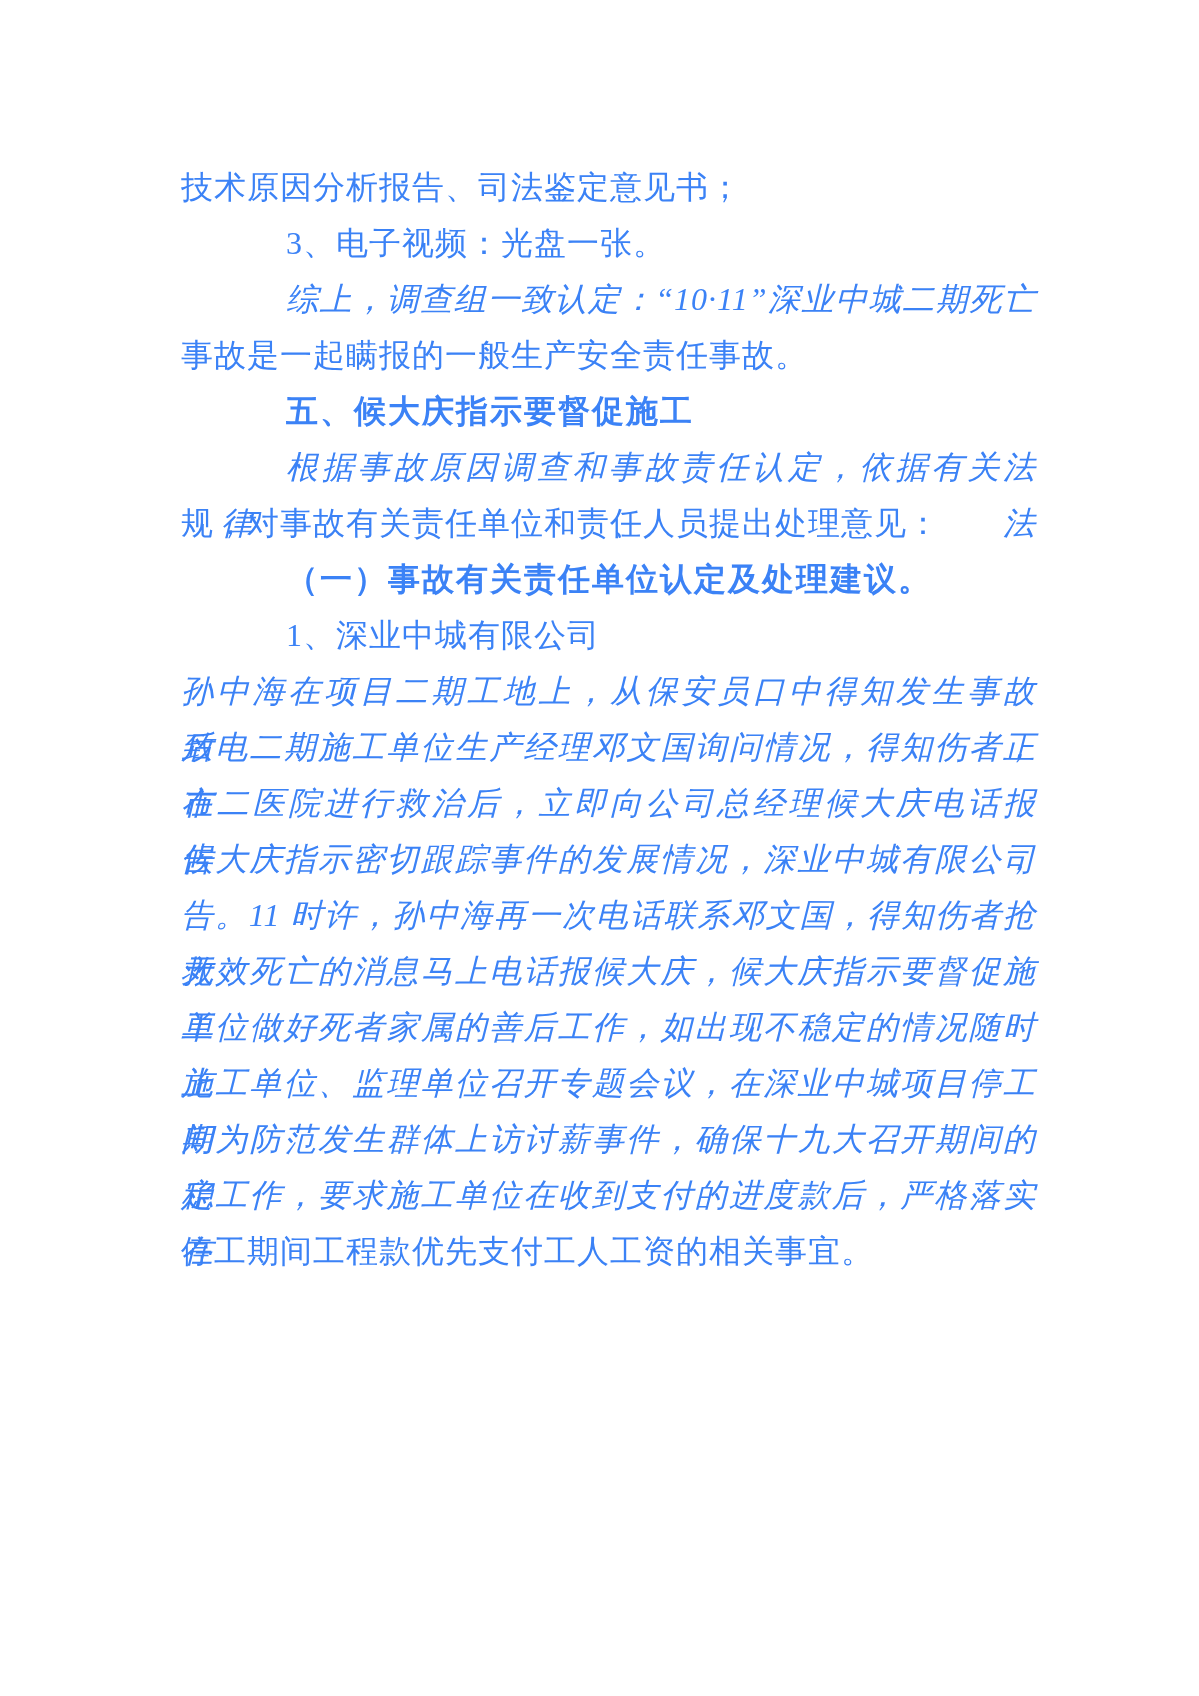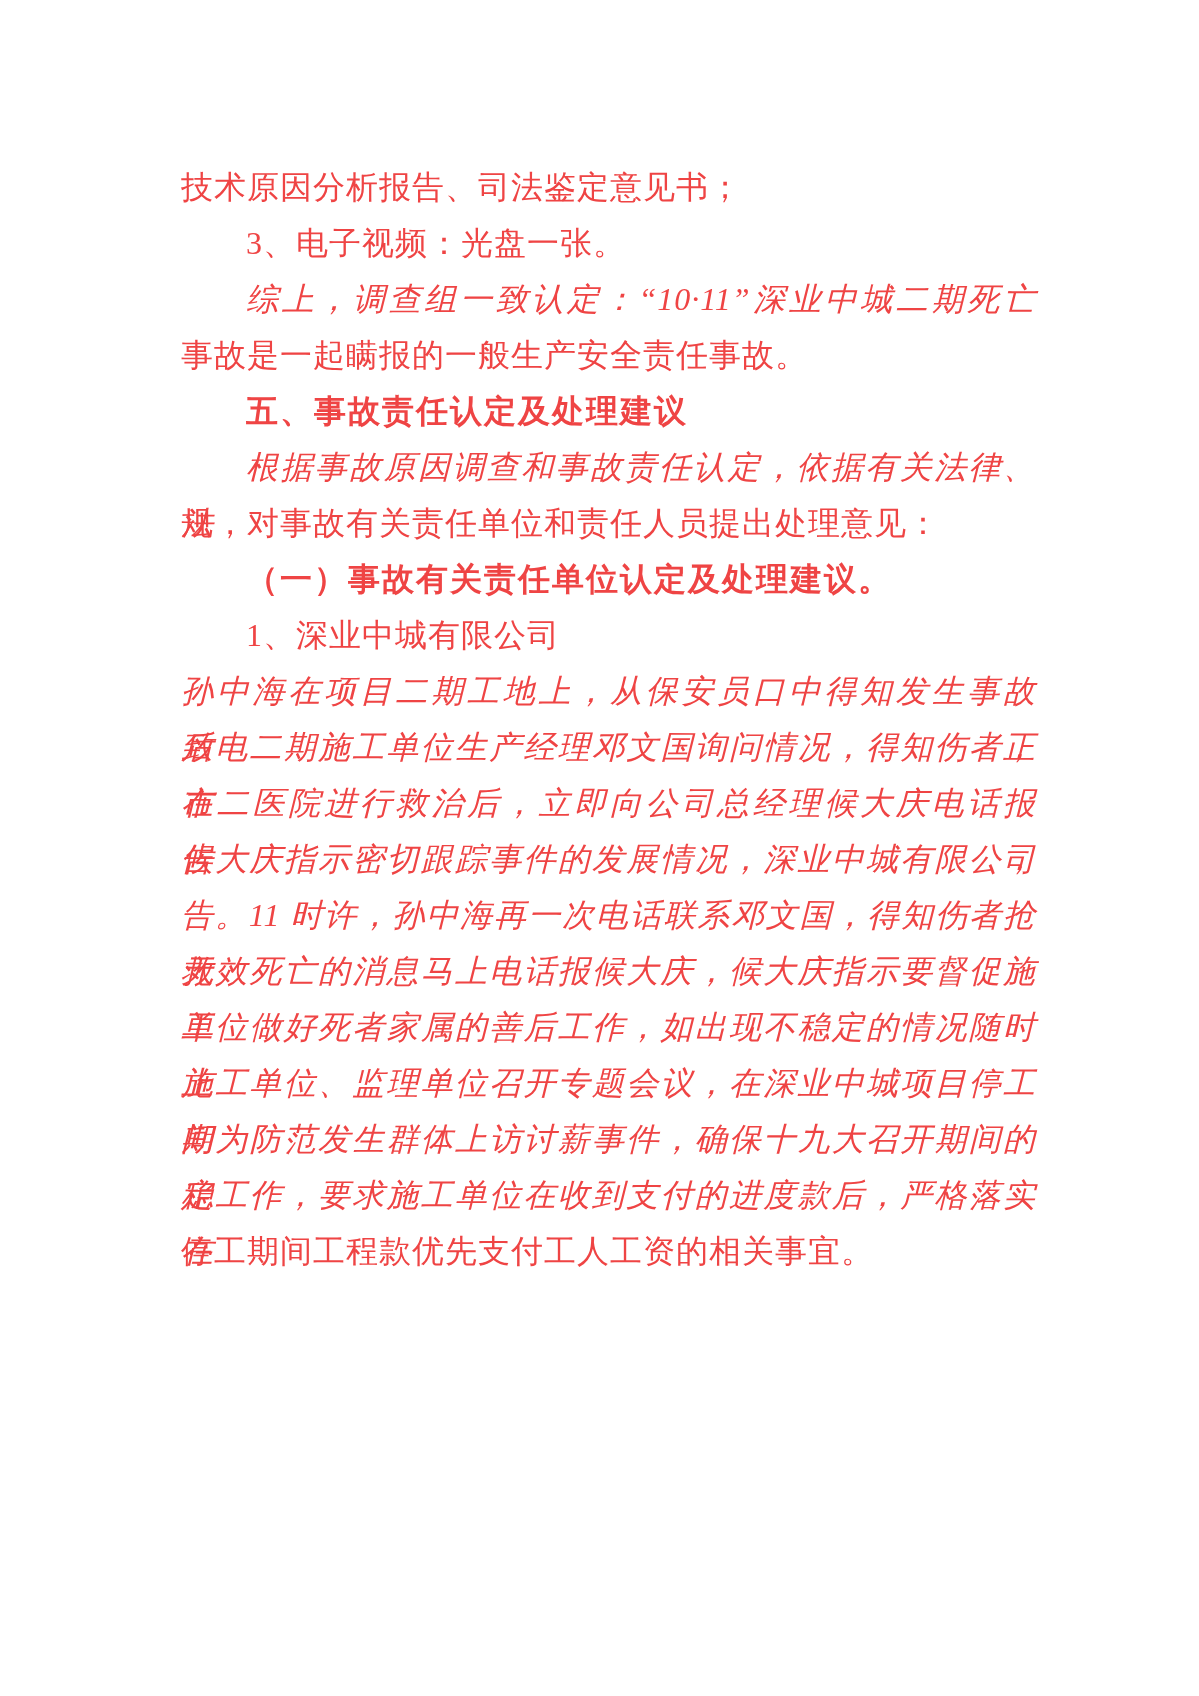--- a/index.html
+++ b/index.html
@@ -25,36 +25,37 @@
     position: absolute;
     left: 181px;
     top: 159px;
     width: 855px;
   }
   .line {
     height: 56px;
     line-height: 56px;
     font-size: 32px;
     letter-spacing: 1px;
-    color: #ef4444;
+    color: #3b82f6;
     white-space: nowrap;
     overflow: visible;
     text-align: left;
   }
   
   .line.fill {
     white-space: normal;
     text-align: justify;
     text-align-last: justify;
     text-justify: inter-character;
     font-style: italic;
   }
   
   .line.indent {
     text-indent: 65px;
+    margin-left: 40px;
   }
   
   .line.bold {
     font-weight: 700;
     font-family: "Liberation Sans", sans-serif;
     letter-spacing: 2px;
   }
   .page-num {
     position: absolute;
     left: 0;
@@ -70,21 +71,21 @@
 </style>
 </head>
 <body>
 
 <div class="page">
   <div class="content">
       <div class="line">技术原因分析报告、司法鉴定意见书；</div>
       <div class="line indent">3、电子视频：光盘一张。</div>
       <div class="line fill indent">综上，调查组一致认定：“10·11”深业中城二期死亡</div>
       <div class="line">事故是一起瞒报的一般生产安全责任事故。</div>
-      <div class="line indent bold">五、事故责任认定及处理建议</div>
+      <div class="line indent bold">五、候大庆指示要督促施工</div>
       <div class="line fill indent">根据事故原因调查和事故责任认定，依据有关法律、法</div>
       <div class="line">规，对事故有关责任单位和责任人员提出处理意见：</div>
       <div class="line indent bold">（一）事故有关责任单位认定及处理建议。</div>
       <div class="line indent">1、深业中城有限公司</div>
       <div class="line fill">孙中海在项目二期工地上，从保安员口中得知发生事故后，</div>
       <div class="line fill">致电二期施工单位生产经理邓文国询问情况，得知伤者正在</div>
       <div class="line fill">市二医院进行救治后，立即向公司总经理候大庆电话报告，</div>
       <div class="line fill">候大庆指示密切跟踪事件的发展情况，深业中城有限公司</div>
       <div class="line fill">告。11 时许，孙中海再一次电话联系邓文国，得知伤者抢救</div>
       <div class="line fill">无效死亡的消息马上电话报候大庆，候大庆指示要督促施工</div>

